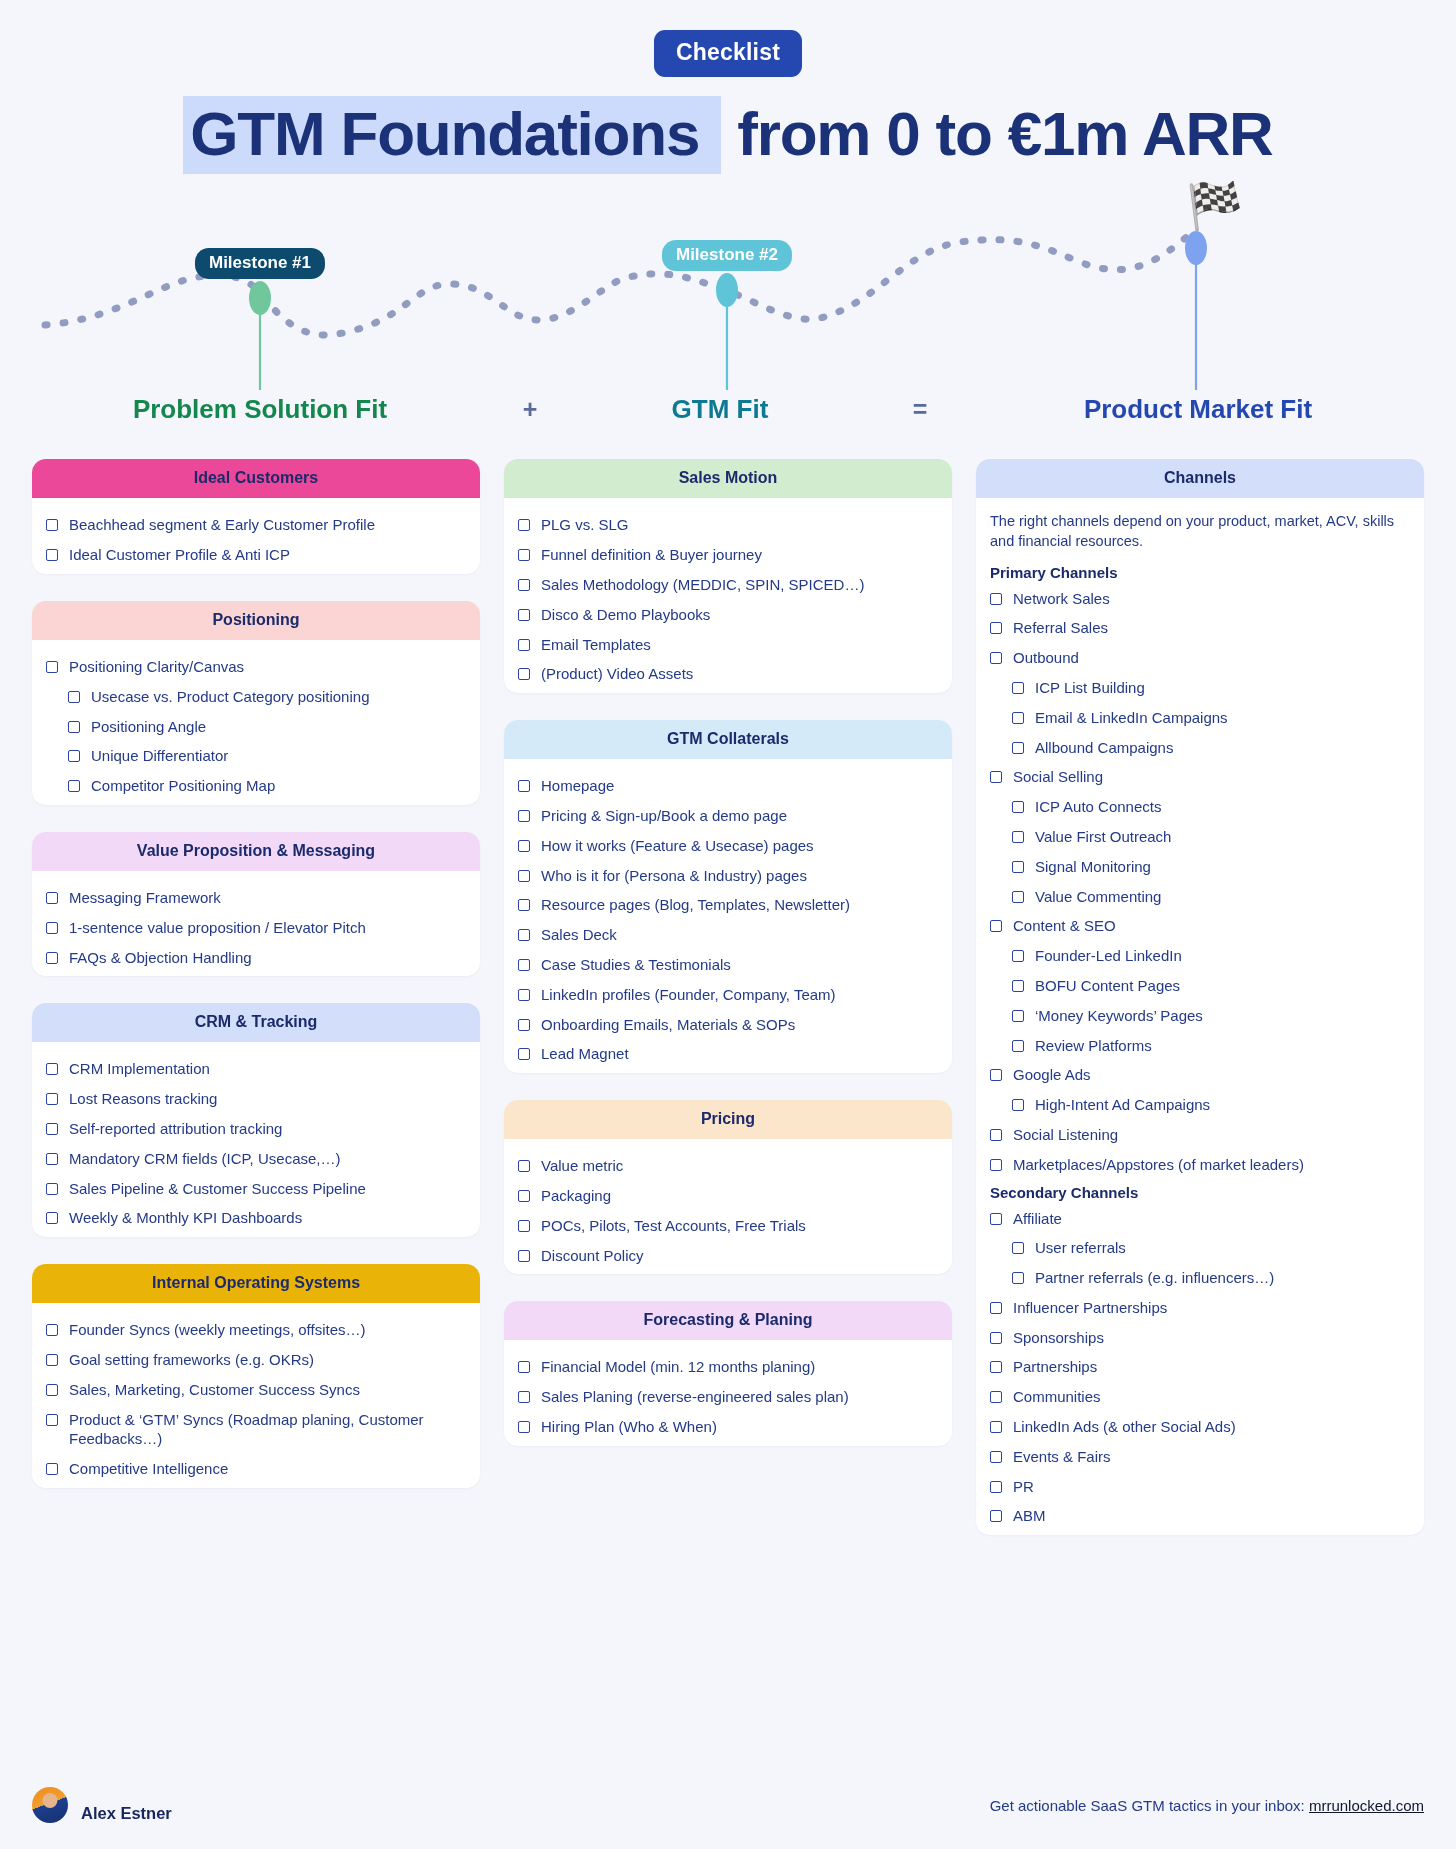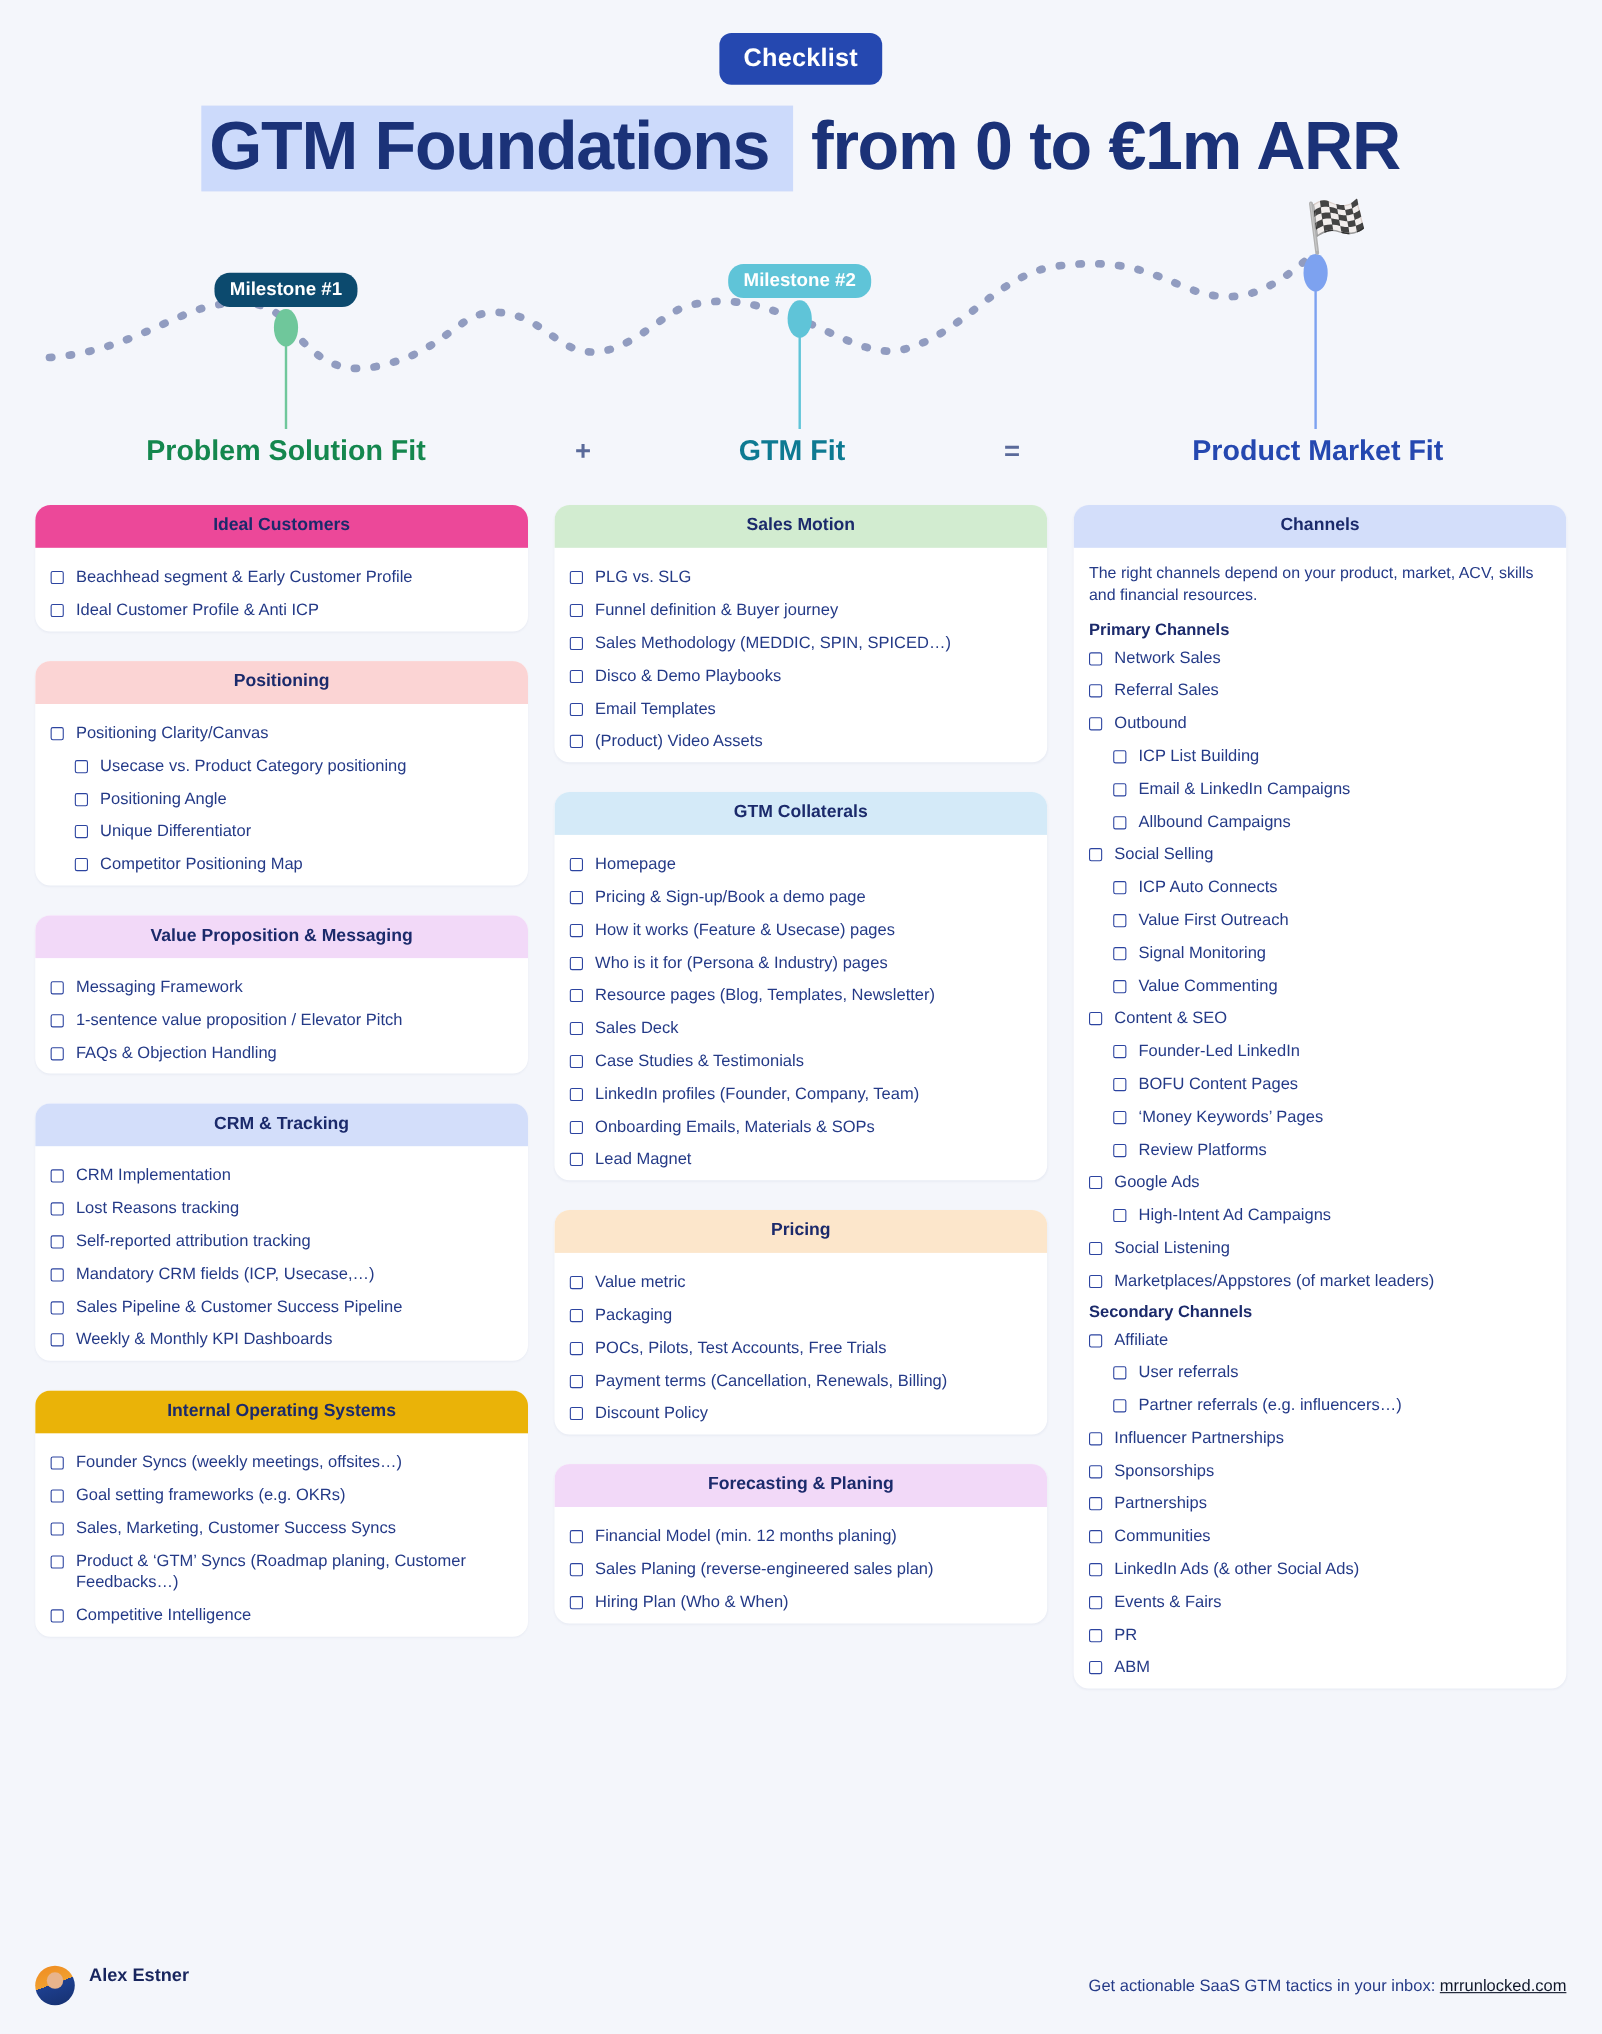--- a/index.html
+++ b/index.html
@@ -110,21 +110,21 @@
   .subhead { font-size: 15px; font-weight: bold; color: #1b2a6b; padding: 4px 0 3px; }
 
   
   .footer {
     position: absolute;
     left: 32px; right: 32px; bottom: 26px;
     display: flex;
     align-items: center;
     justify-content: space-between;
   }
-  .author { display: flex; align-items: flex-start; gap: 13px; }
+  .author { display: flex; align-items: flex-end; gap: 13px; }
   .avatar {
     width: 36px; height: 36px; border-radius: 50%;
     background: linear-gradient(160deg,#f08a20 0%,#f0a030 46%,#1d3f8f 46%,#16306e 100%);
     position: relative; overflow: hidden; flex: 0 0 auto;
   }
   .avatar::after {
     content: ""; position: absolute; left: 50%; top: 6px;
     width: 15px; height: 15px; border-radius: 50%;
     background: #e8b48c; transform: translateX(-50%);
   }
@@ -367,24 +367,20 @@
               <span class="box"></span>
               <span>Value metric</span>
             </div>
             <div class="chk-row">
               <span class="box"></span>
               <span>Packaging</span>
             </div>
             <div class="chk-row">
               <span class="box"></span>
               <span>POCs, Pilots, Test Accounts, Free Trials</span>
-            </div>
-            <div class="chk-row">
-              <span class="box"></span>
-              <span>Payment terms (Cancellation, Renewals, Billing)</span>
             </div>
             <div class="chk-row">
               <span class="box"></span>
               <span>Discount Policy</span>
             </div>
           </div>
         </div>
         <div class="card">
           <div class="card-head" style="background: rgb(242, 217, 248);">Forecasting &amp; Planing</div>
           <div class="card-body">

